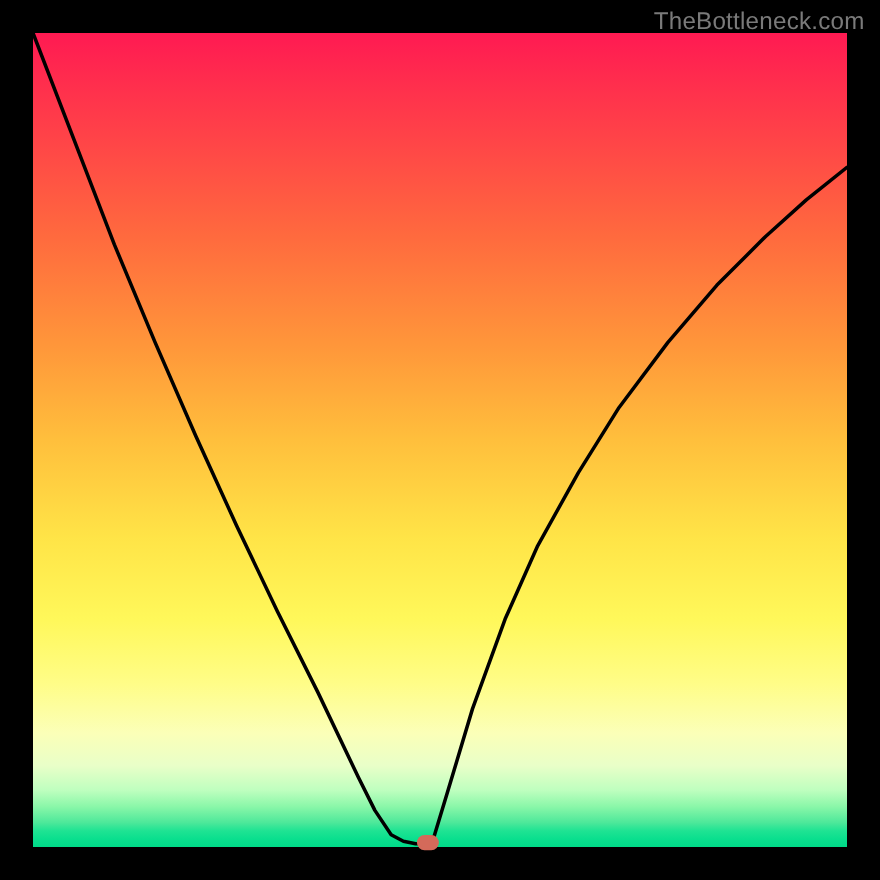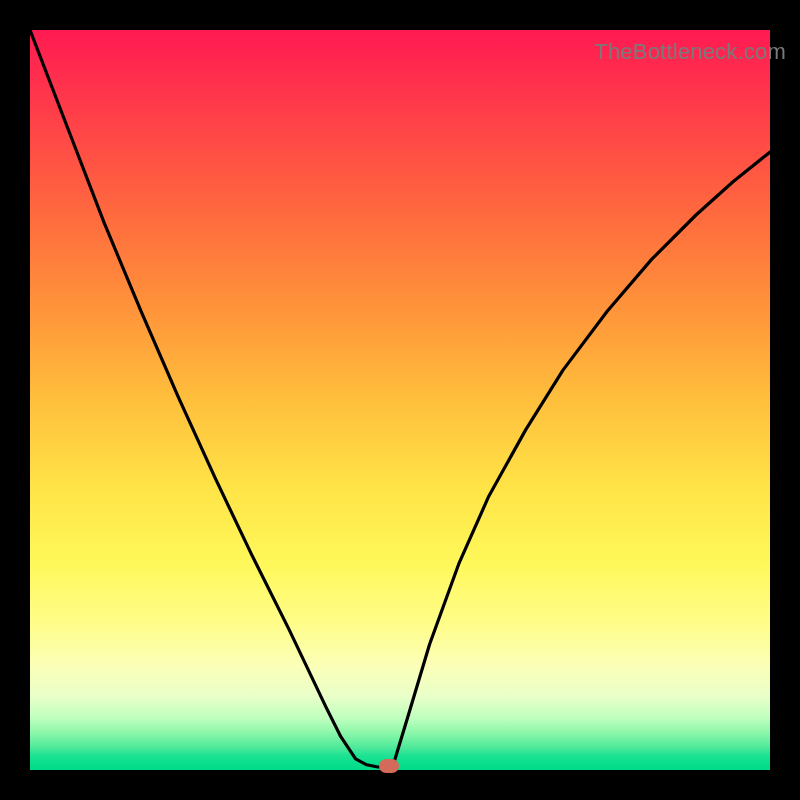--- a/index.html
+++ b/index.html
@@ -47,21 +47,20 @@
   .watermark {
     position: absolute;
     top: 6px;
     right: 14px;
     color: #7a7a7a;
     font-size: 22px;
     font-weight: 500;
     letter-spacing: 0.2px;
     z-index: 30;
     user-select: none;
-    margin-top: 33px;
   }
   svg.curve {
     position: absolute;
     left: 0;
     top: 0;
     width: 740px;
     height: 740px;
     z-index: 10;
   }
   .marker {

